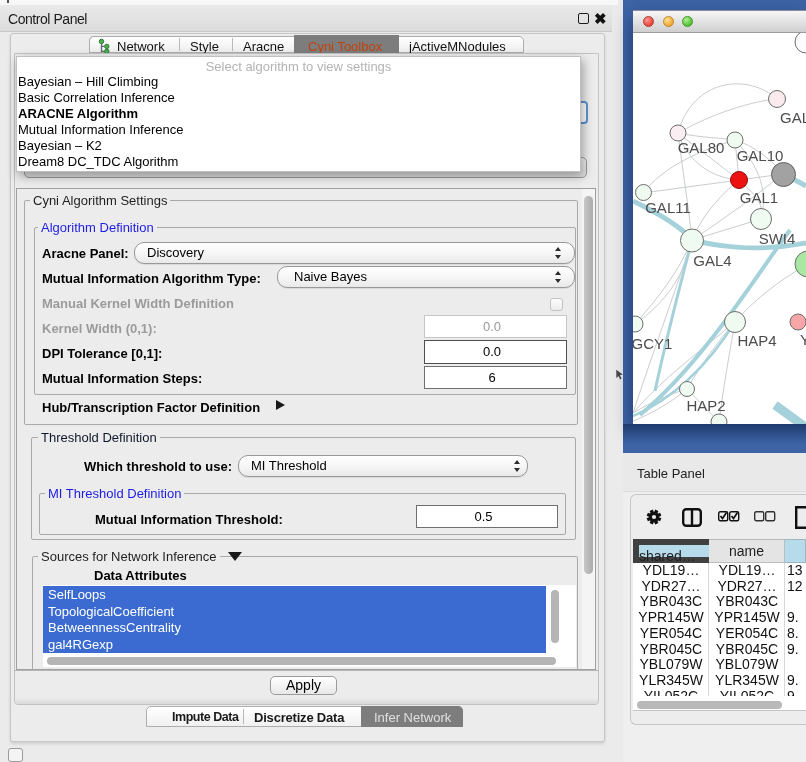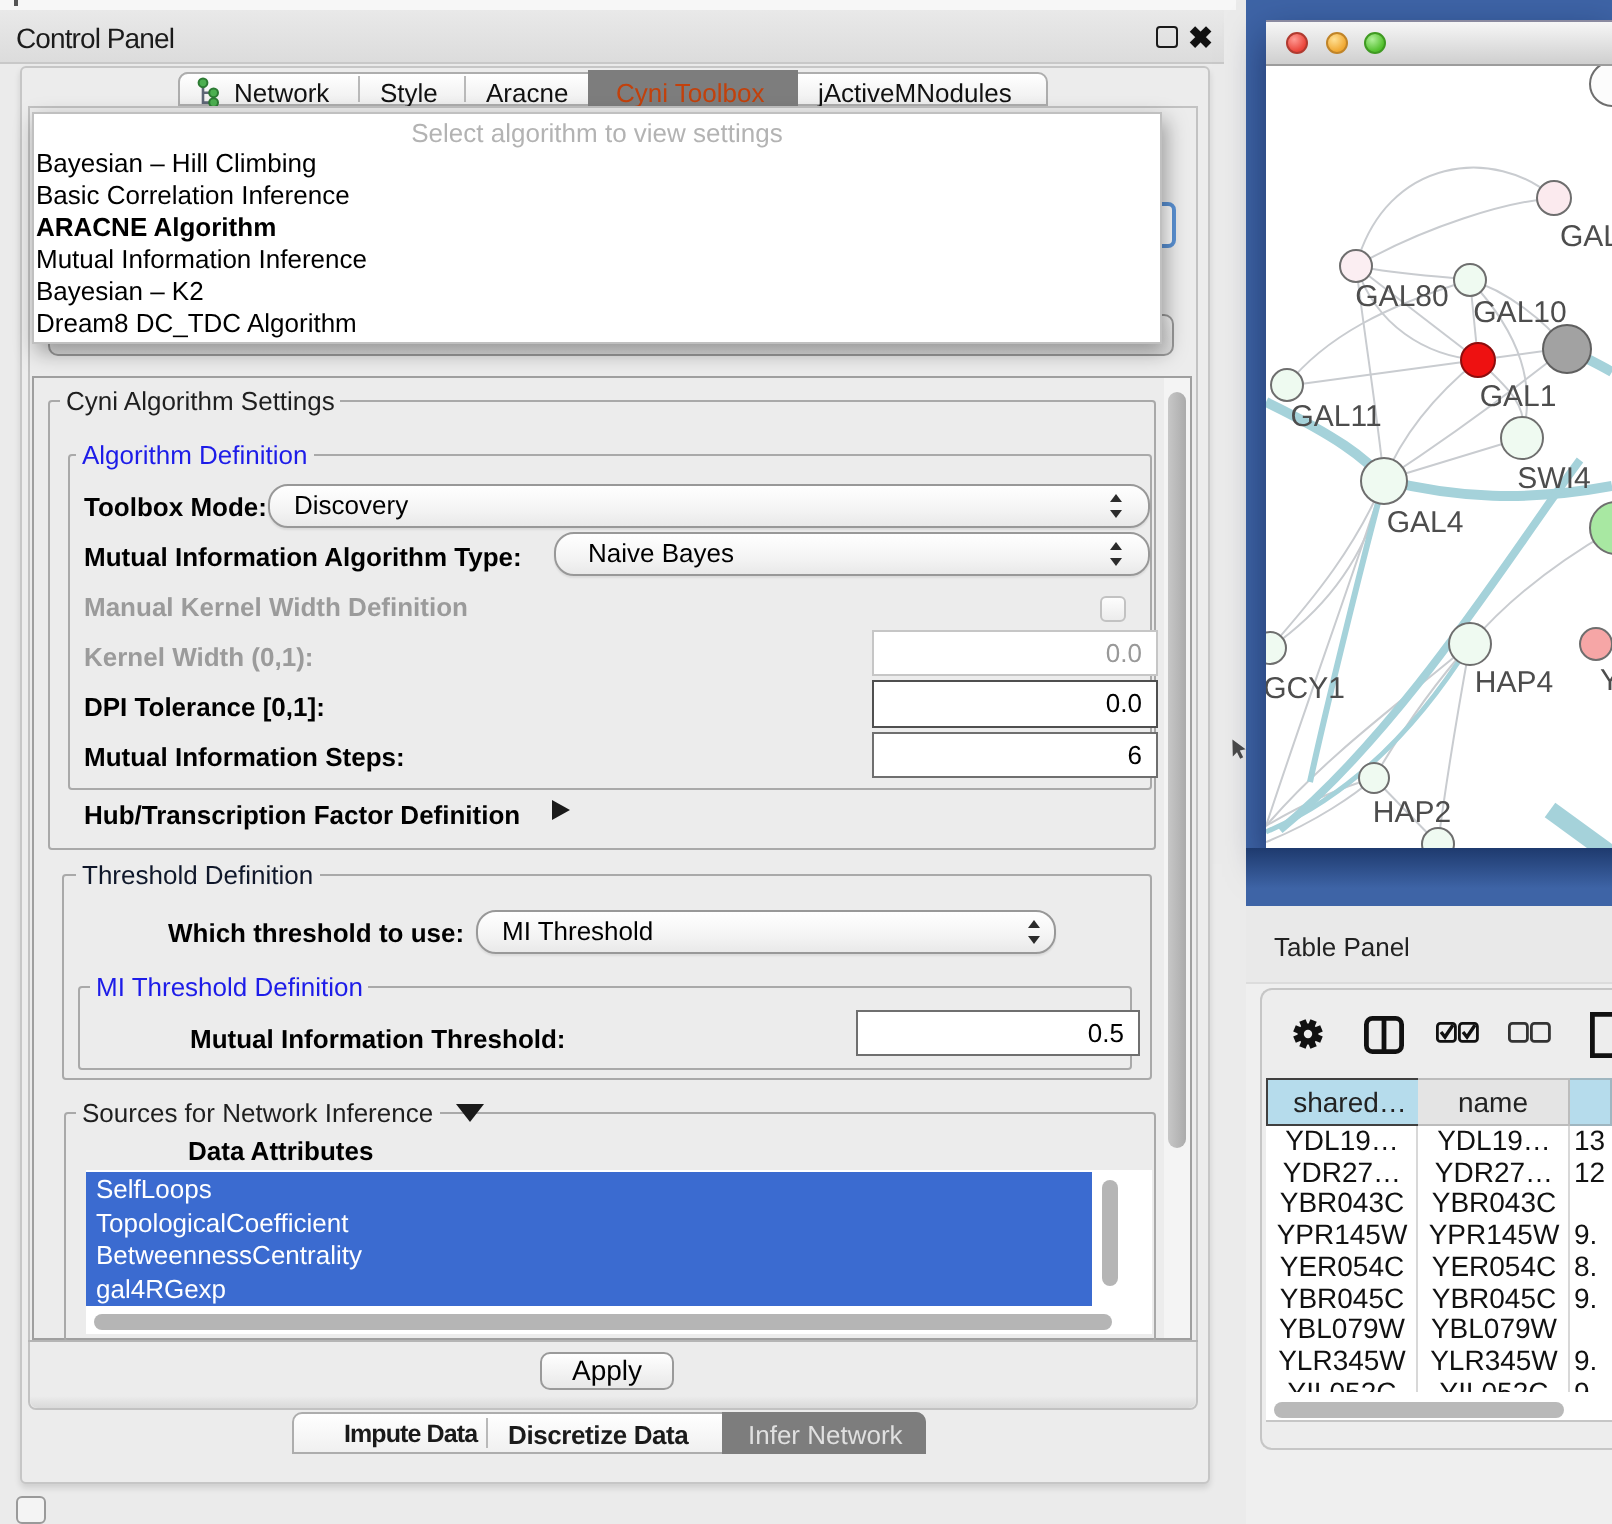--- a/index.html
+++ b/index.html
@@ -10,21 +10,21 @@
 .dlbl{font-size:13px;font-weight:bold;color:#9b9b9b;white-space:nowrap;}
 .grp{position:absolute;border:1px solid #a9a9a9;border-radius:2px;}
 .gt{position:absolute;font-size:13px;background:#ececec;padding:0 3px;white-space:nowrap;}
 .combo{position:absolute;border:1px solid #989898;border-radius:10px;
   background:linear-gradient(#ffffff,#f4f4f4 60%,#e9e9e9);box-shadow:0 1px 1px rgba(0,0,0,.08);}
 .combo .tx{position:absolute;left:12px;top:3px;font-size:13px;color:#000;}
 .arr{position:absolute;width:10px;font-size:0;}
 .arr .u,.arr .d{position:absolute;left:0;width:0;height:0;border-left:3px solid transparent;border-right:3px solid transparent;}
 .arr .u{border-bottom:4.5px solid #2b2b2b;top:2px;}
 .arr .d{border-top:4.5px solid #2b2b2b;top:9.5px;}
-.fld{position:absolute;background:#fff;font-size:13px;text-align:right;margin-left:12px;}
+.fld{position:absolute;background:#fff;font-size:13px;text-align:center;}
 </style>
 </head>
 <body>
 
 <div class="abs" style="left:0;top:0;width:618px;height:762px;background:#ebebeb;"></div>
 <div class="abs" style="left:0;top:0;width:618px;height:5px;background:#f7f7f7;"></div>
 <div class="abs" style="left:7px;top:0;width:2px;height:3px;background:#555;"></div>
 
 <div class="abs" style="left:0;top:5px;width:612px;height:26px;background:linear-gradient(#e9e9e9,#dcdcdc);border-bottom:1px solid #c8c8c8;"></div>
 <div class="abs" style="left:8px;top:11px;font-size:14px;color:#1b1b1b;letter-spacing:-0.45px;">Control Panel</div>
@@ -59,21 +59,21 @@
 
 <div class="abs" style="left:582px;top:189px;width:13px;height:480px;background:#f4f4f4;"></div>
 <div class="abs" style="left:584px;top:196px;width:9px;height:378px;background:linear-gradient(90deg,#c7c7c7,#ababab);border-radius:5px;"></div>
 
 <div class="grp" style="left:24px;top:200px;width:552px;height:223px;"></div>
 <div class="gt" style="left:30px;top:193px;color:#1f1f1f;">Cyni Algorithm Settings</div>
 
 <div class="grp" style="left:34px;top:227px;width:540px;height:166px;"></div>
 <div class="gt" style="left:38px;top:220px;color:#1d1ce8;">Algorithm Definition</div>
 
-<div class="lbl abs" style="left:42px;top:246px;">Toolbox Mode:</div>
+<div class="lbl abs" style="left:42px;top:246px;">Aracne Panel:</div>
 <div class="combo" style="left:134px;top:242px;width:439px;height:20px;">
   <div class="tx" style="top:2px;">Discovery</div>
   <div class="arr" style="left:420px;top:2px;">
       <span class="u"></span>
       <span class="d"></span>
     </div>
 </div>
 <div class="lbl abs" style="left:42px;top:271px;">Mutual Information Algorithm Type:</div>
 <div class="combo" style="left:277px;top:266px;width:296px;height:20px;">
   <div class="tx" style="left:16px;top:2px;">Naive Bayes</div>
@@ -250,21 +250,21 @@
 </svg>
 <svg class="abs" style="left:754px;top:511px;" width="22" height="11" viewBox="0 0 22 11">
   <rect x="0.7" y="0.7" width="9" height="9" rx="1.5" fill="none" stroke="#333" stroke-width="1.4"></rect>
   <rect x="11.7" y="0.7" width="9" height="9" rx="1.5" fill="none" stroke="#333" stroke-width="1.4"></rect>
 </svg>
 <svg class="abs" style="left:795px;top:506px;" width="11" height="23" viewBox="0 0 11 23">
   <path d="M1.2 1.2 L14 1.2 L14 21.8 L1.2 21.8 Z" fill="none" stroke="#111" stroke-width="2.4"></path>
 </svg>
 
 <div class="abs" style="left:633px;top:539px;width:173px;height:172px;background:#ffffff;"></div>
-<div class="abs" style="left:633px;top:539px;width:84px;height:24px;background:#b6dcec;border:1px solid #404040;box-sizing:border-box;text-align:center;font-size:14px;color:#222;line-height:22px;">shared…</div>
+<div class="abs" style="left:633px;top:539px;width:84px;height:24px;background:#b6dcec;border:6px solid #404040;box-sizing:border-box;font-size:14px;color:#222;line-height:22px;">shared…</div>
 <div class="abs" style="left:709px;top:539px;width:76px;height:24px;background:#e4e4e4;border:1px solid #bcbcbc;border-left:none;box-sizing:border-box;text-align:center;font-size:14px;color:#222;line-height:22px;">name</div>
 <div class="abs" style="left:785px;top:539px;width:21px;height:24px;background:#b6dcec;border:1px solid #9fb6c0;border-left:none;box-sizing:border-box;"></div>
 <div class="abs" style="left:708px;top:563px;width:1px;height:137px;background:#d8d8d8;"></div>
 <div class="abs" style="left:784px;top:563px;width:1px;height:137px;background:#d8d8d8;"></div>
 <div class="abs" style="left:633px;top:563px;width:76px;font-size:14px;color:#111;text-align:center;line-height:15.7px;">YDL19…<br>YDR27…<br>YBR043C<br>YPR145W<br>YER054C<br>YBR045C<br>YBL079W<br>YLR345W<br>YIL052C</div>
 <div class="abs" style="left:709px;top:563px;width:76px;font-size:14px;color:#111;text-align:center;line-height:15.7px;">YDL19…<br>YDR27…<br>YBR043C<br>YPR145W<br>YER054C<br>YBR045C<br>YBL079W<br>YLR345W<br>YIL052C</div>
 <div class="abs" style="left:787px;top:563px;width:21px;font-size:14px;color:#111;line-height:15.7px;">13<br>12<br>&nbsp;<br>9.<br>8.<br>9.<br>&nbsp;<br>9.<br>9.</div>
 <div class="abs" style="left:633px;top:696px;width:173px;height:15px;background:#ffffff;"></div>
 <div class="abs" style="left:637px;top:701px;width:145px;height:8px;background:#b9b9b9;border-radius:4px;"></div>
 <div class="abs" style="left:633px;top:710px;width:173px;height:1px;background:#c6c6c6;"></div>

